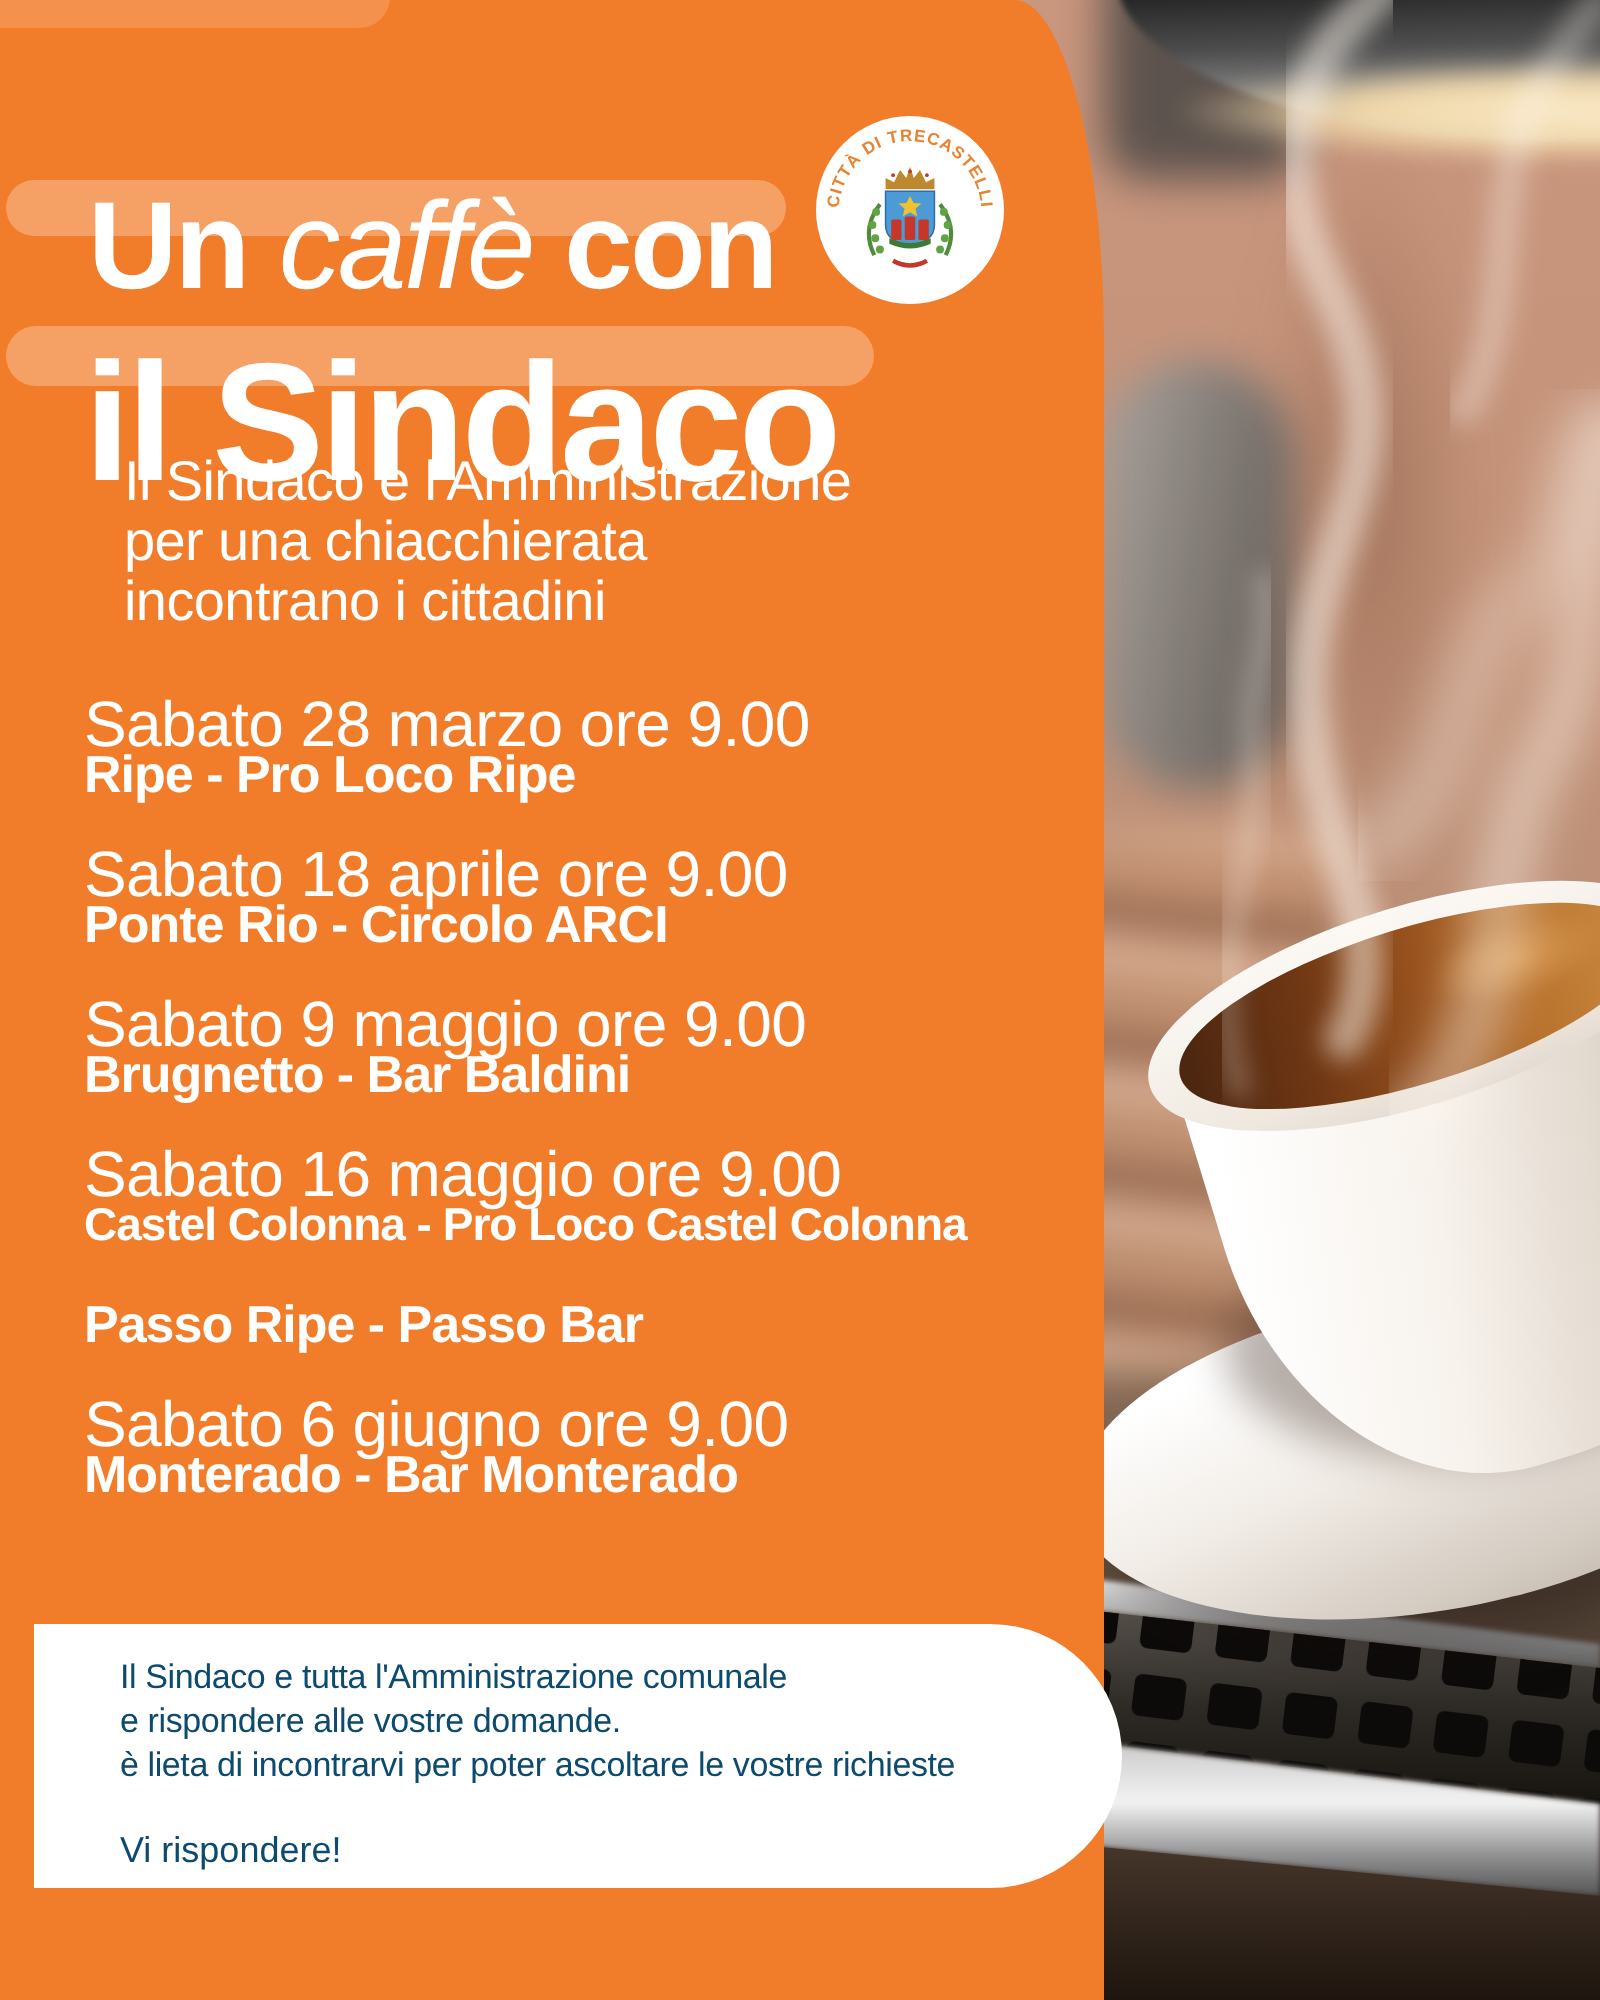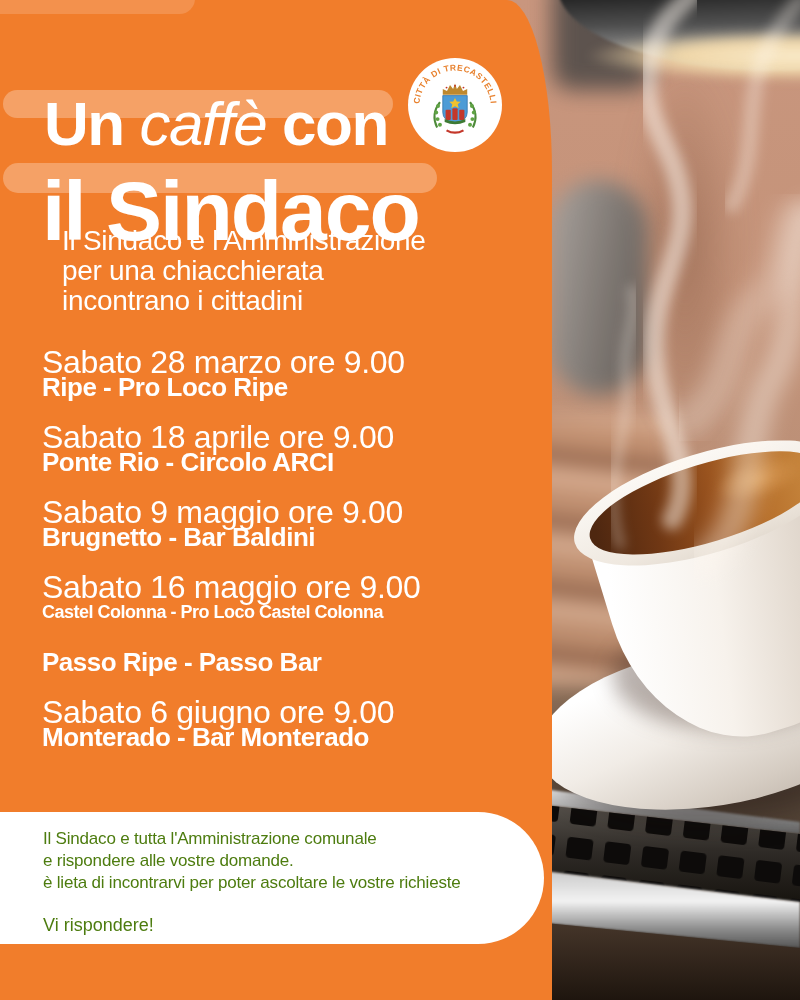--- a/index.html
+++ b/index.html
@@ -59,27 +59,27 @@
     font-weight:700;letter-spacing:-1.5px;white-space:nowrap;}
   .title1 .it{font-style:italic;font-weight:400;}
   .title2{position:absolute;left:42px;top:113px;font-size:84px;line-height:84px;
     font-weight:700;letter-spacing:-2px;white-space:nowrap;}
   .intro{position:absolute;left:42px;top:226px;font-size:28px;line-height:30px;
     font-weight:400;letter-spacing:-.3px;margin-left:20px;}
   .events{position:absolute;left:42px;top:350px;}
   .event{margin-bottom:25px;}
   .event .date{font-size:32px;line-height:25px;font-weight:400;letter-spacing:-.3px;white-space:nowrap;}
   .event .place{font-size:26px;line-height:25px;font-weight:700;letter-spacing:-.5px;white-space:nowrap;}
-  .event .place-long{font-size:18px;}
+  .event .place-long{font-size:23px;}
   
   .logo{position:absolute;left:408px;top:58px;width:94px;height:94px;}
   
-  .footer-box{position:absolute;left:0;top:812px;width:544px;height:132px;
+  .footer-box{position:absolute;left:17px;top:812px;width:544px;height:132px;
     background:#FFFFFF;border-radius:0 66px 66px 0;
-    color:#4d7c0f;padding:16px 24px 0 43px;box-sizing:border-box;}
+    color:#0c4a6e;padding:16px 24px 0 43px;box-sizing:border-box;}
   .footer-box .fline{font-size:17px;line-height:22px;letter-spacing:-.2px;white-space:nowrap;}
   .footer-box .closing{font-size:18px;line-height:22px;margin-top:20px;font-weight:400;}
 </style>
 </head>
 <body>
 
 <div class="stage">
 
   <div class="photo">
     <div class="wood-bokeh"></div>

